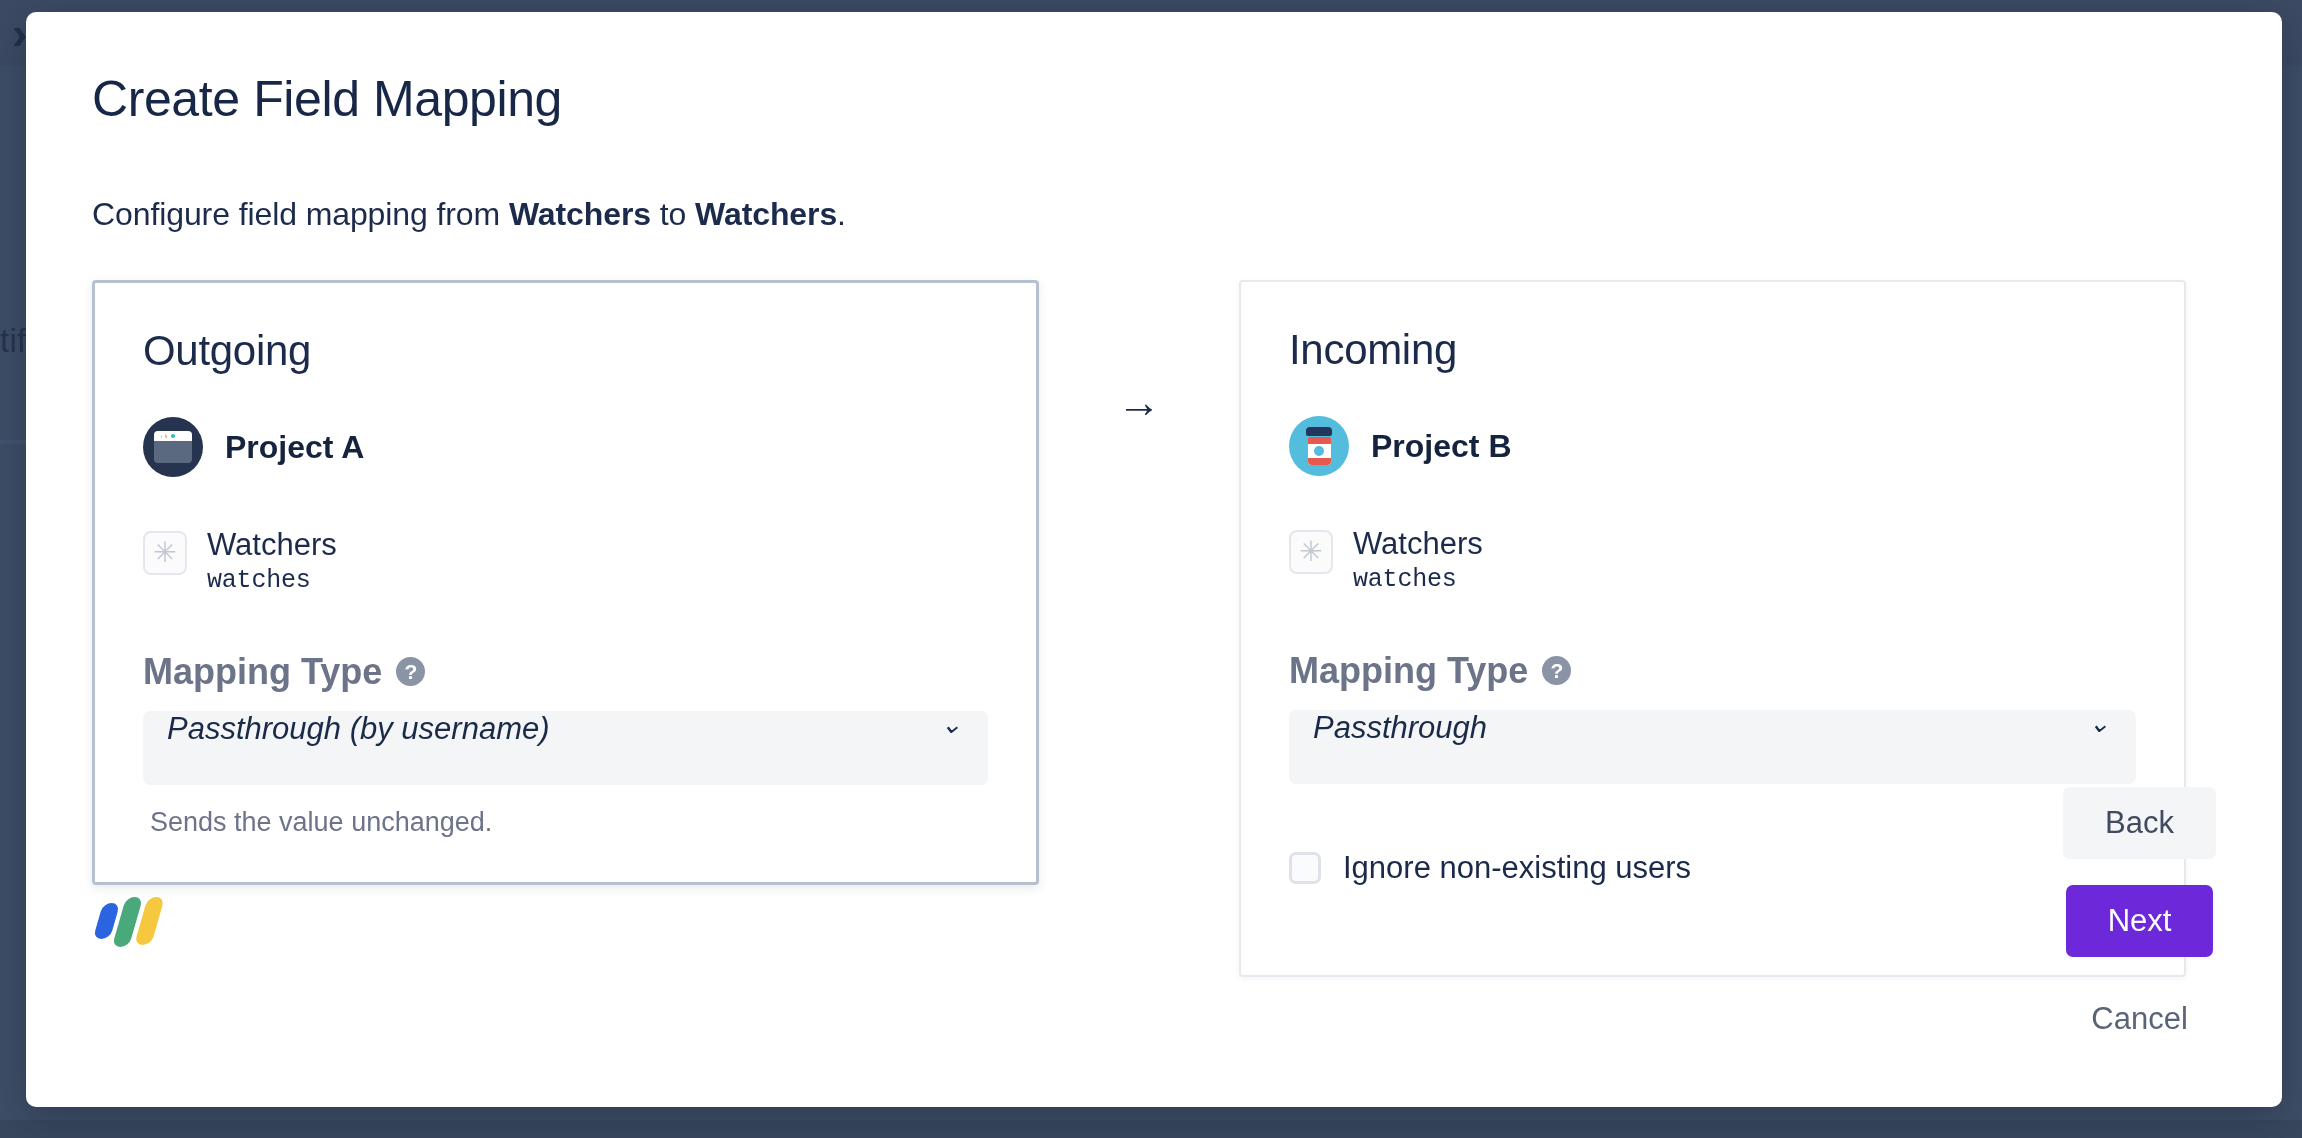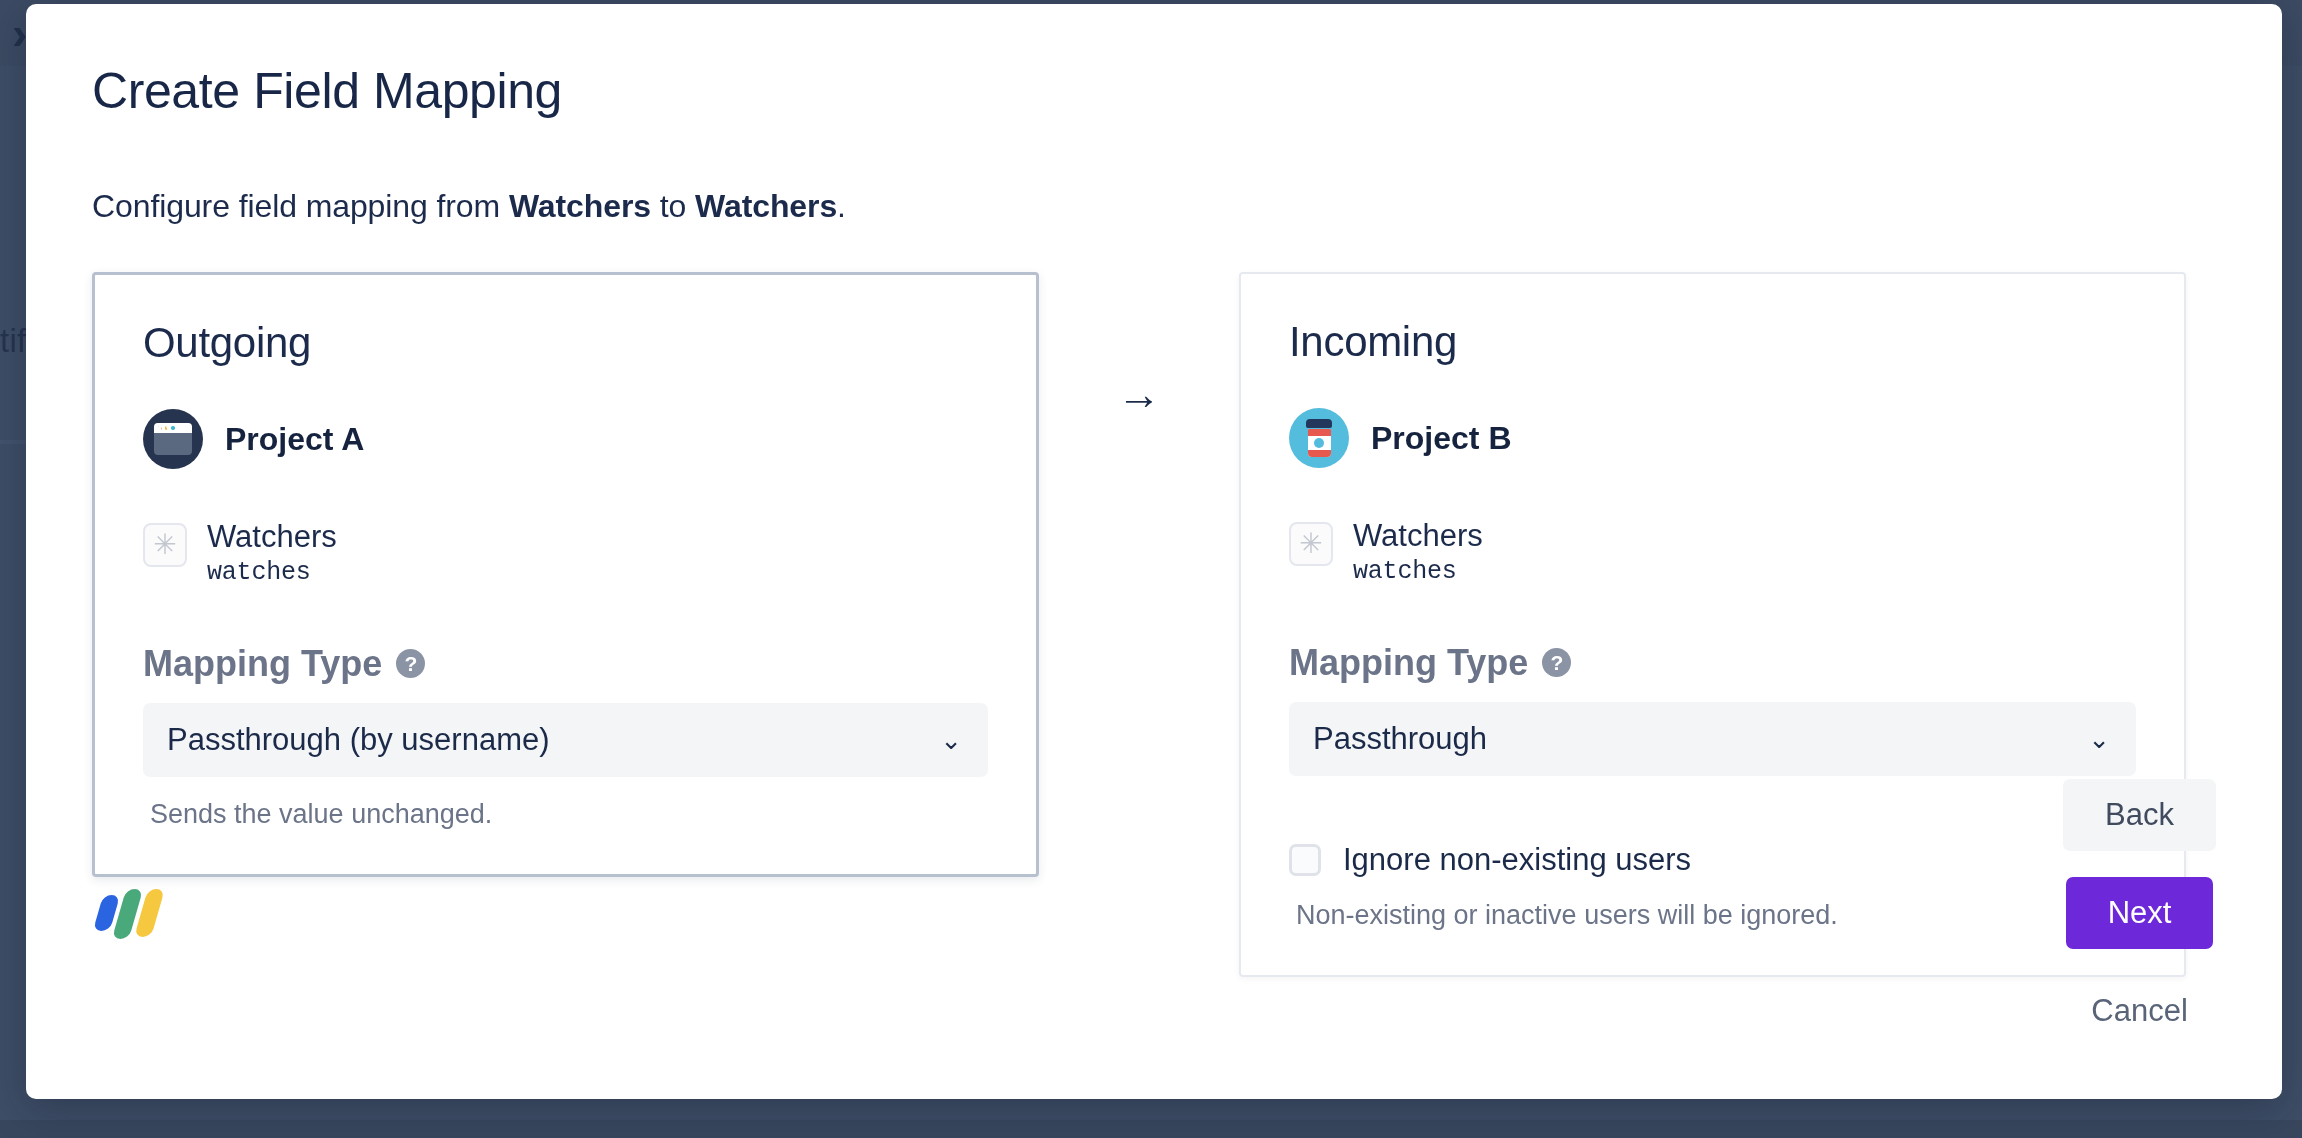--- a/index.html
+++ b/index.html
@@ -67,21 +67,21 @@
     left: 0; right: 0;
     bottom: 0;
     height: 18px;
     background: #39475e;
   }
 
   
   #modal {
     position: absolute;
     left: 26px;
-    top: 4px;
+    top: 12px;
     width: 2256px;
     height: 1095px;
     background: #ffffff;
     border-radius: 10px;
     box-shadow: 0 10px 40px rgba(9,20,40,0.30);
     padding: 48px 66px 0 66px;
   }
 
   #modal-title {
     font-size: 50px;
@@ -292,24 +292,24 @@
     align-items: center;
     justify-content: center;
     line-height: 1;
   }
   .select-box {
     margin-top: 18px;
     height: 74px;
     background: #f4f5f7;
     border-radius: 7px;
     display: flex;
-    align-items: center;
     justify-content: space-between;
     padding: 0 26px 0 24px;
     cursor: pointer;
+    font-style: italic;
   }
   .select-value {
     font-size: 31px;
     color: #1b2a49;
   }
   .select-chevron {
     font-size: 26px;
     color: #1b2a49;
     line-height: 1;
   }
@@ -490,21 +490,20 @@
         <div class="select-box">
           <span class="select-value">Passthrough</span>
           <span class="select-chevron">⌄</span>
         </div>
       </div>
 
       <div class="checkbox-row">
         <span class="checkbox-box"></span>
         <span class="checkbox-label">Ignore non-existing users</span>
       </div>
-      <div class="hint-text">Non-existing or inactive users will be ignored.</div>
     </div>
 
   </div>
 
   <div id="modal-footer">
     <div id="brand-logo">
       <span class="logo-slash slash-blue"></span>
       <span class="logo-slash slash-green"></span>
       <span class="logo-slash slash-yellow"></span>
     </div>

